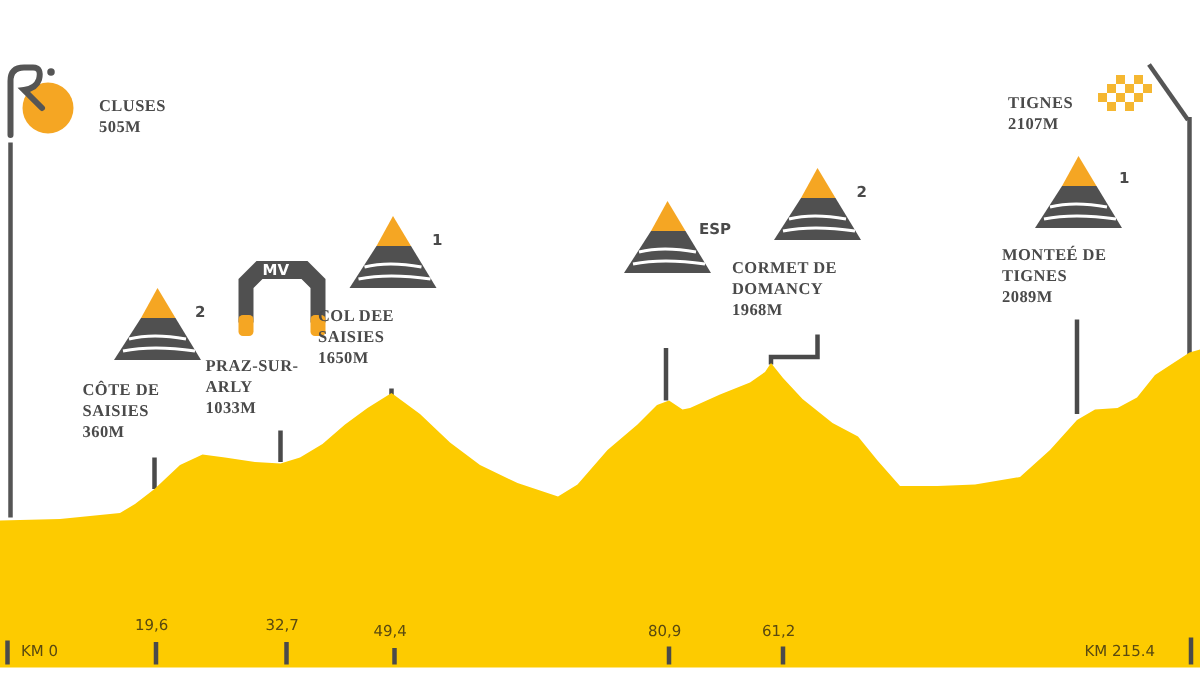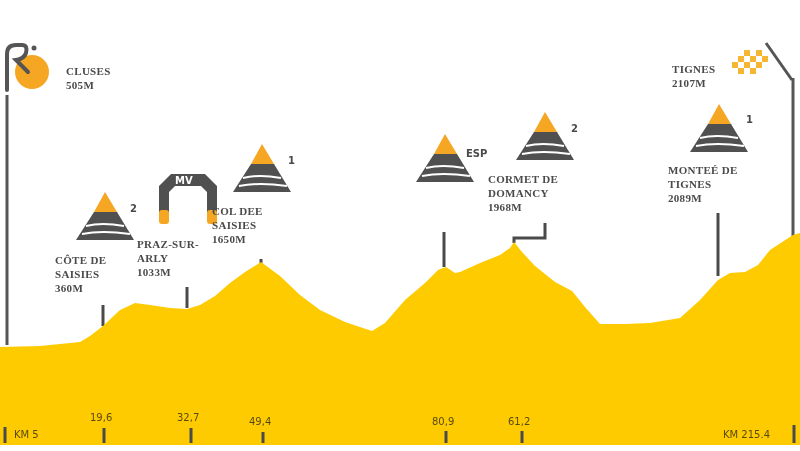--- a/index.html
+++ b/index.html
@@ -131,20 +131,20 @@
     <polygon points="22,22 45,22 62,50 4,50" fill="#505050"></polygon>
     <path d="M14,36 Q30,32 52,36 M10,44 Q30,40 58,44" stroke="#fff" stroke-width="2" fill="none"></path>
   </svg>
   <div class="cat" style="left:746px;top:114px">1</div>
   <div class="lbl" style="left:668px;top:163px;width:100px">
     <span class="line">MONTEÉ DE</span>
     <span class="line">TIGNES</span>
     <span class="line">2089M</span>
   </div>
 
-  <div class="km" style="left:14px;top:429px">KM 5</div>
+  <div class="km" style="left:14px;top:429px">KM 0</div>
   <div class="km" style="left:90px;top:412px">19,6</div>
   <div class="km" style="left:177px;top:412px">32,7</div>
   <div class="km" style="left:249px;top:416px">49,4</div>
   <div class="km" style="left:432px;top:416px">80,9</div>
   <div class="km" style="left:508px;top:416px">61,2</div>
   <div class="km" style="left:723px;top:429px">KM 215.4</div>
 </div>
 
 </body></html>

